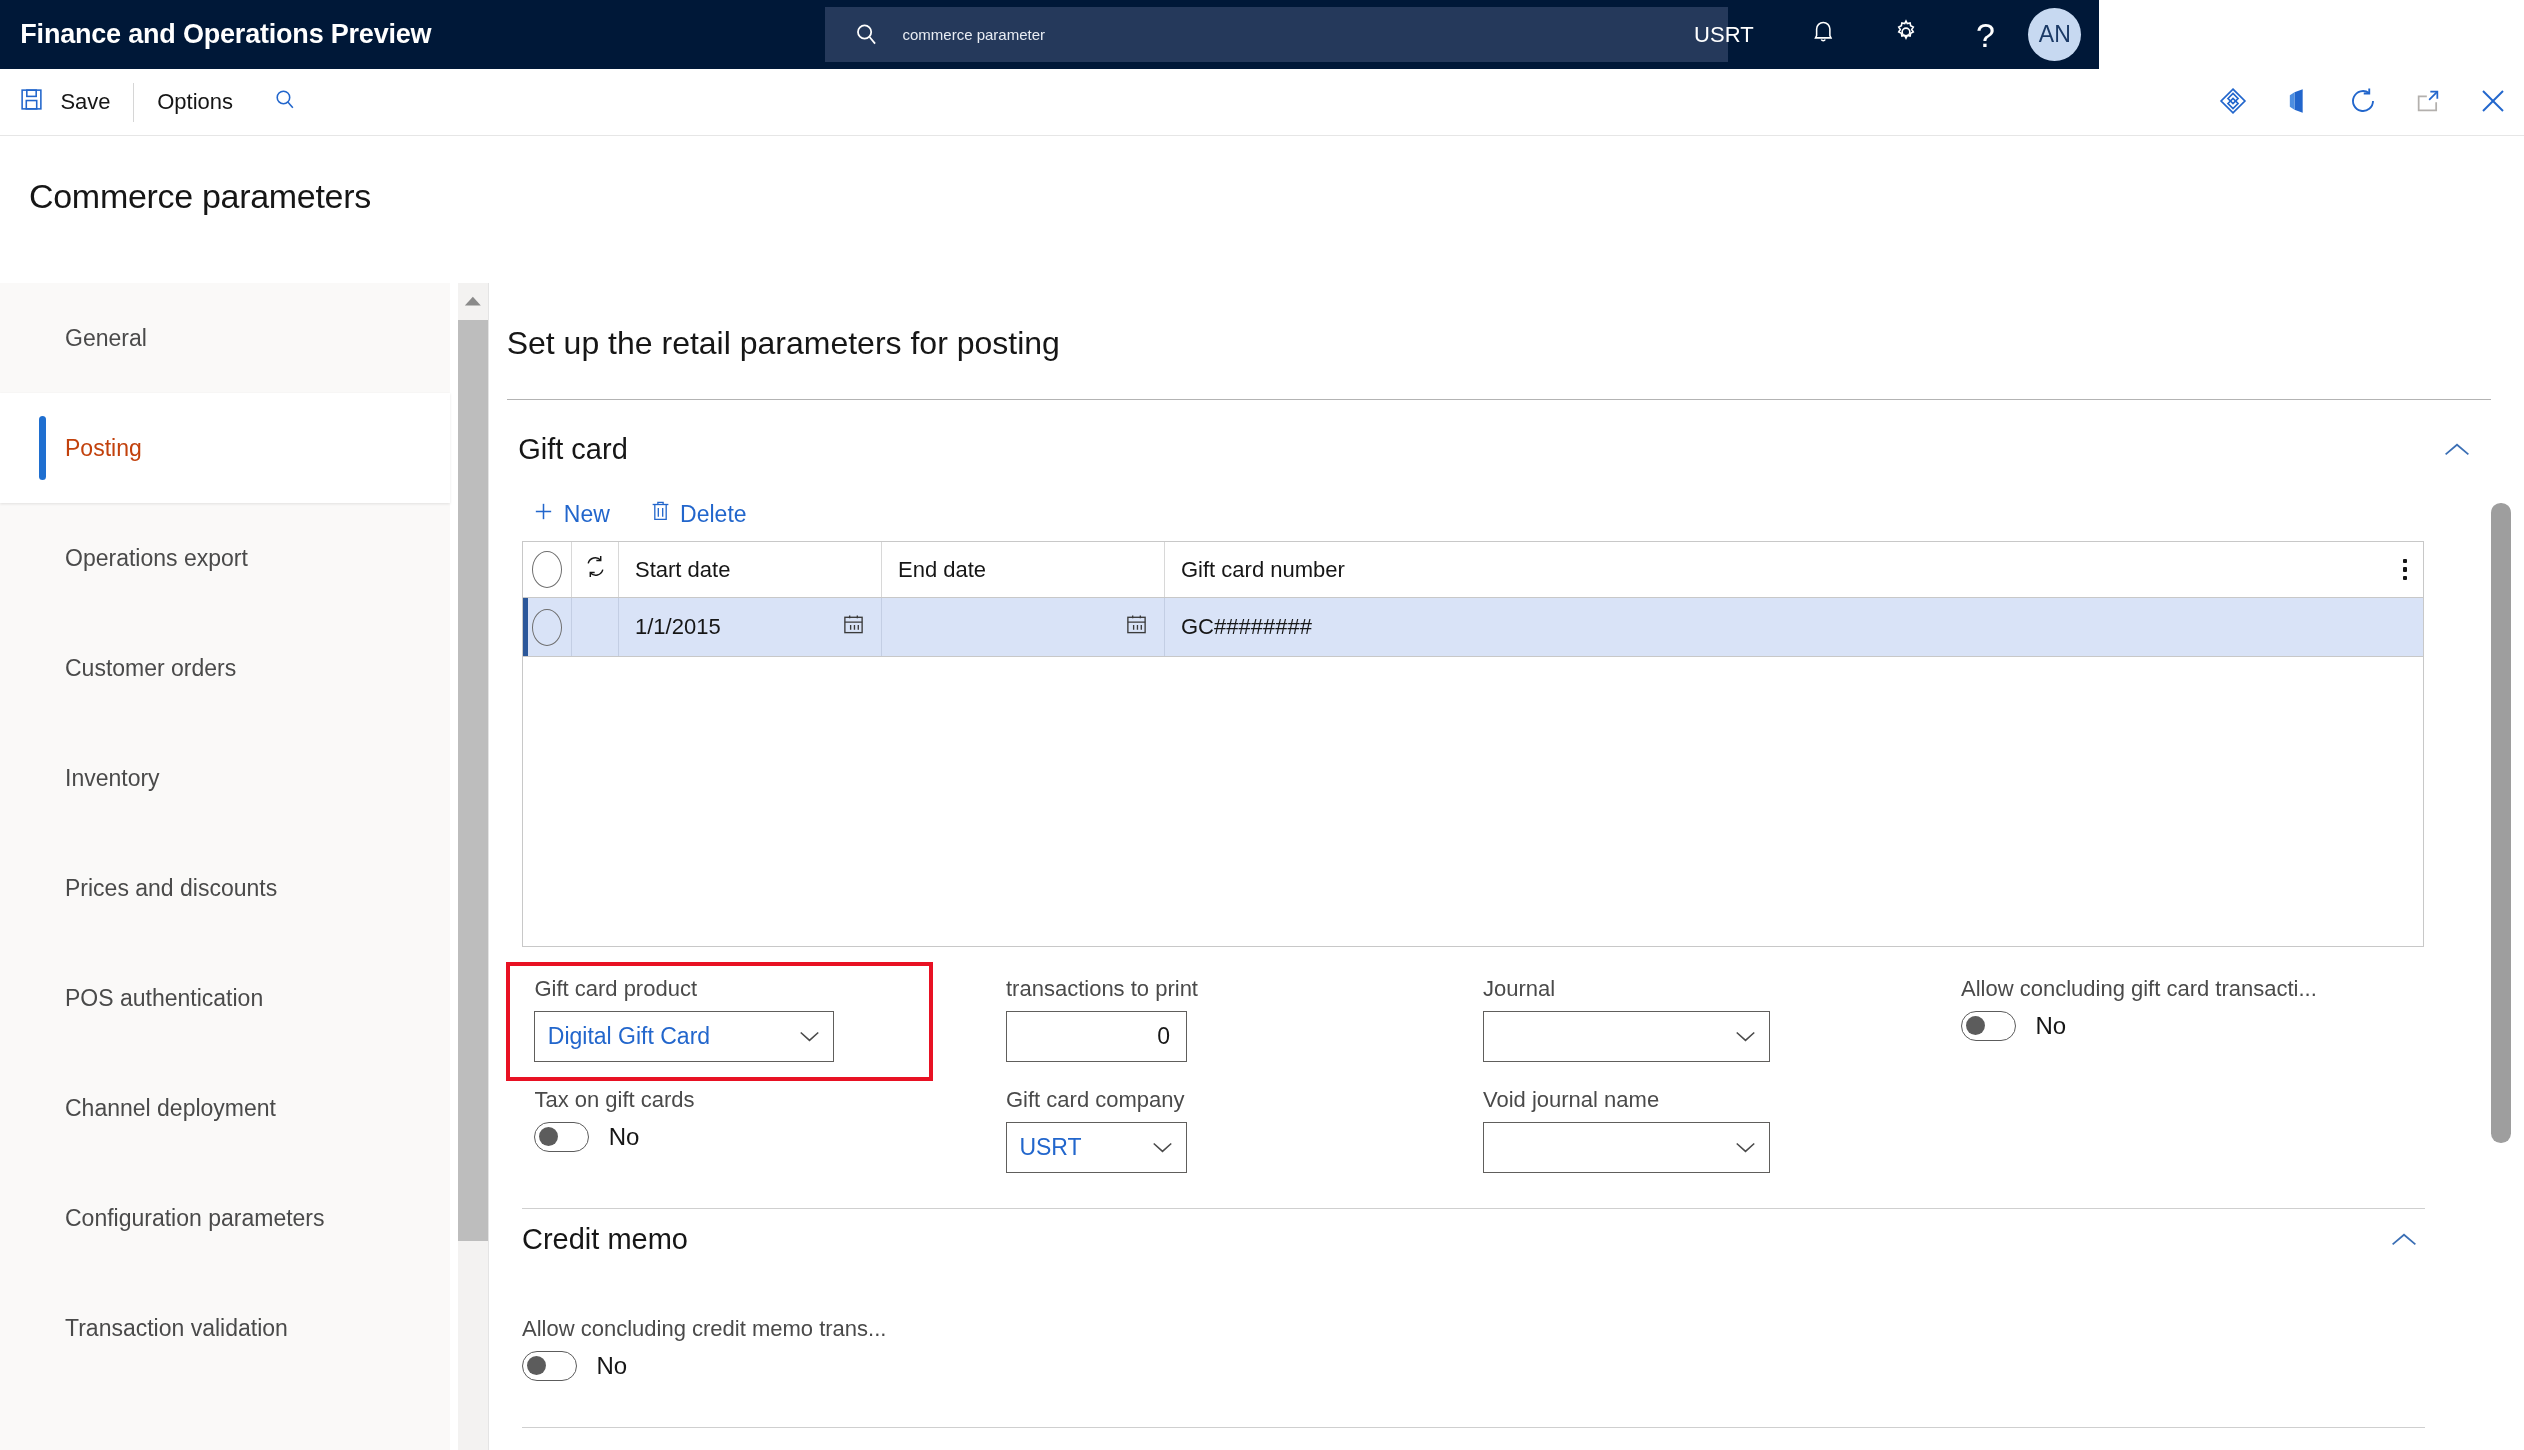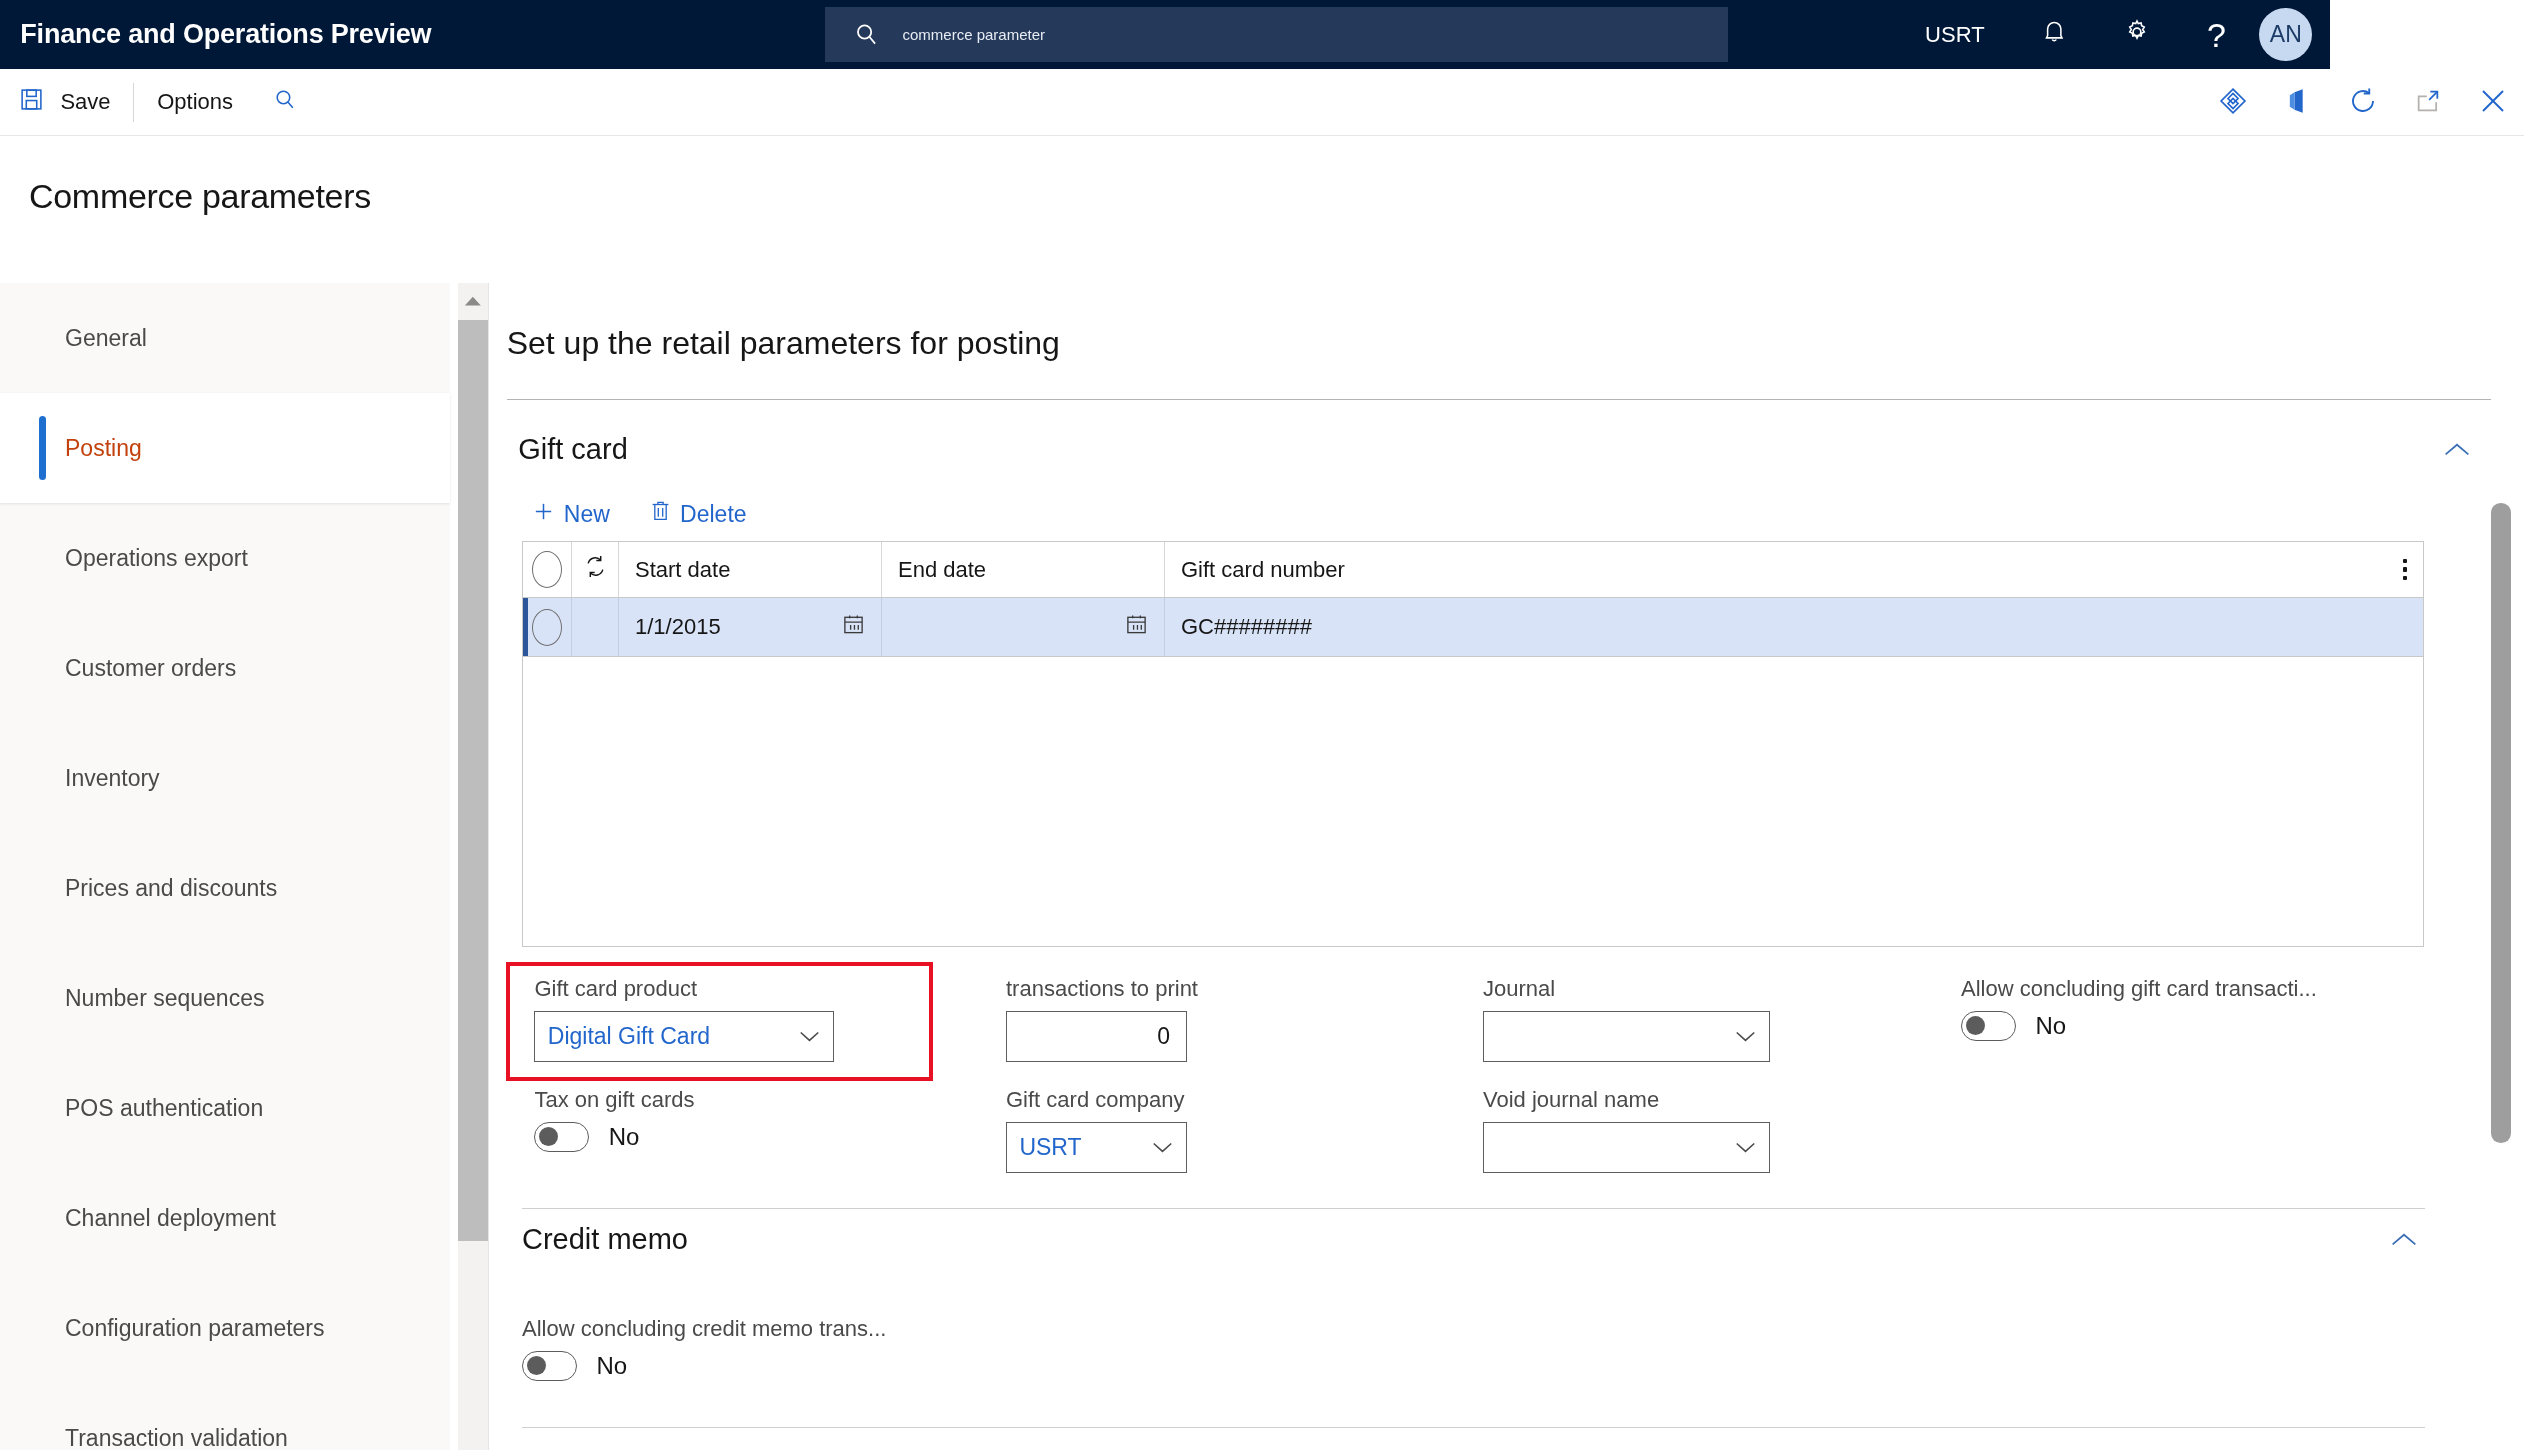--- a/index.html
+++ b/index.html
@@ -6,21 +6,21 @@
   html, body {
     width: 2525px; height: 1450px;
     font-family: "Liberation Sans", sans-serif;
     background: #ffffff;
     overflow: hidden;
   }
 
   
   .topbar {
     position: absolute; top: 0; left: 0;
-    width: 2330px; height: 69px;
+    width: 2099px; height: 69px;
     background: #001838;
     display: flex; align-items: center; text-align: right;
   }
   .app-title {
     color: #ffffff;
     font-size: 27px;
     font-weight: bold;
     margin-left: 20.3px;
     letter-spacing: -0.2px;
     white-space: nowrap;
@@ -380,23 +380,20 @@
     <span>Operations export</span>
   </div>
   <div class="nav-item">
     <span>Customer orders</span>
   </div>
   <div class="nav-item">
     <span>Inventory</span>
   </div>
   <div class="nav-item">
     <span>Prices and discounts</span>
-  </div>
-  <div class="nav-item">
-    <span>Number sequences</span>
   </div>
   <div class="nav-item">
     <span>POS authentication</span>
   </div>
   <div class="nav-item">
     <span>Channel deployment</span>
   </div>
   <div class="nav-item">
     <span>Configuration parameters</span>
   </div>

